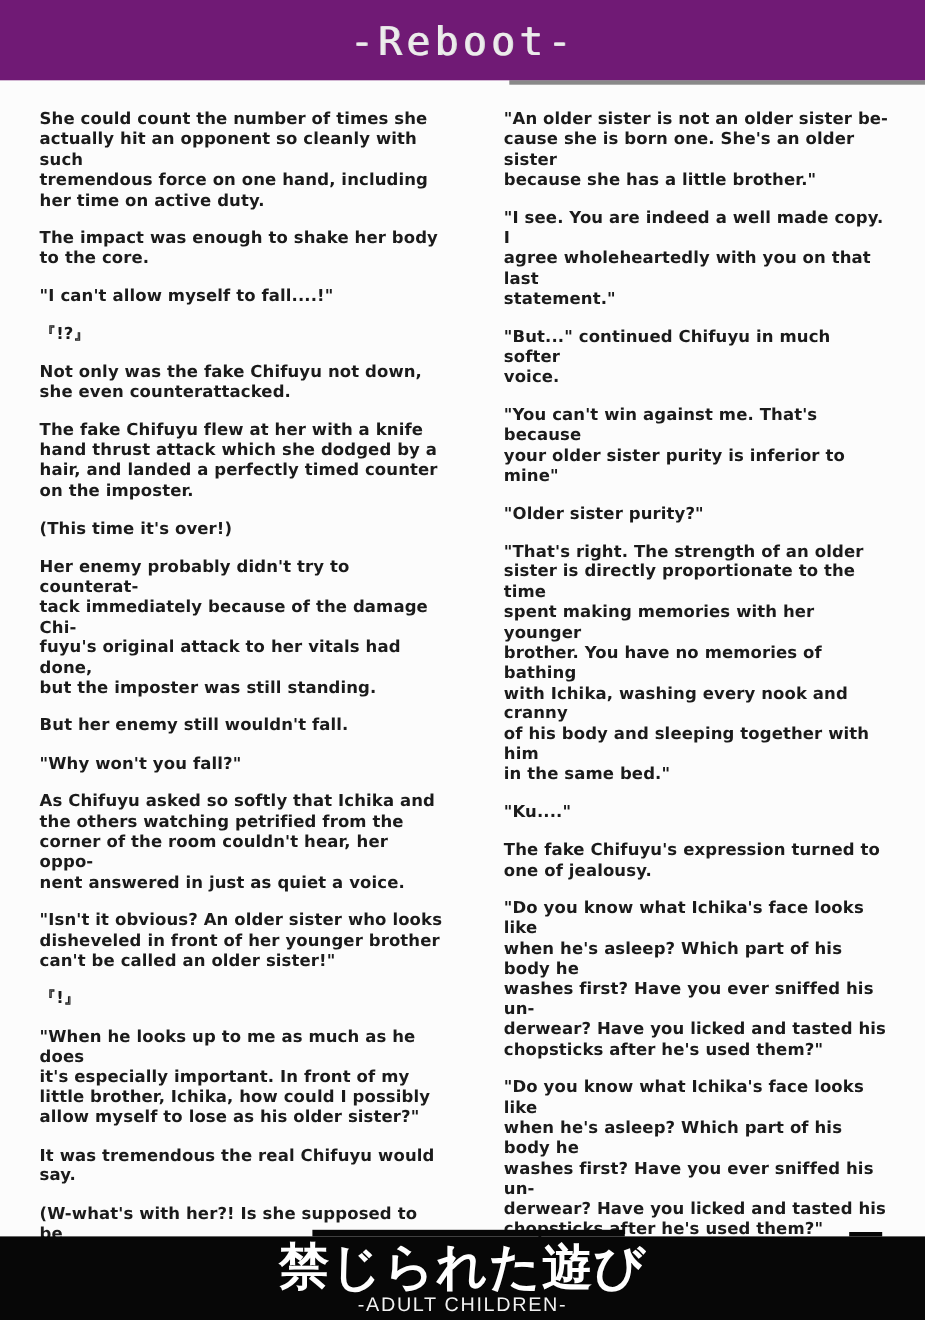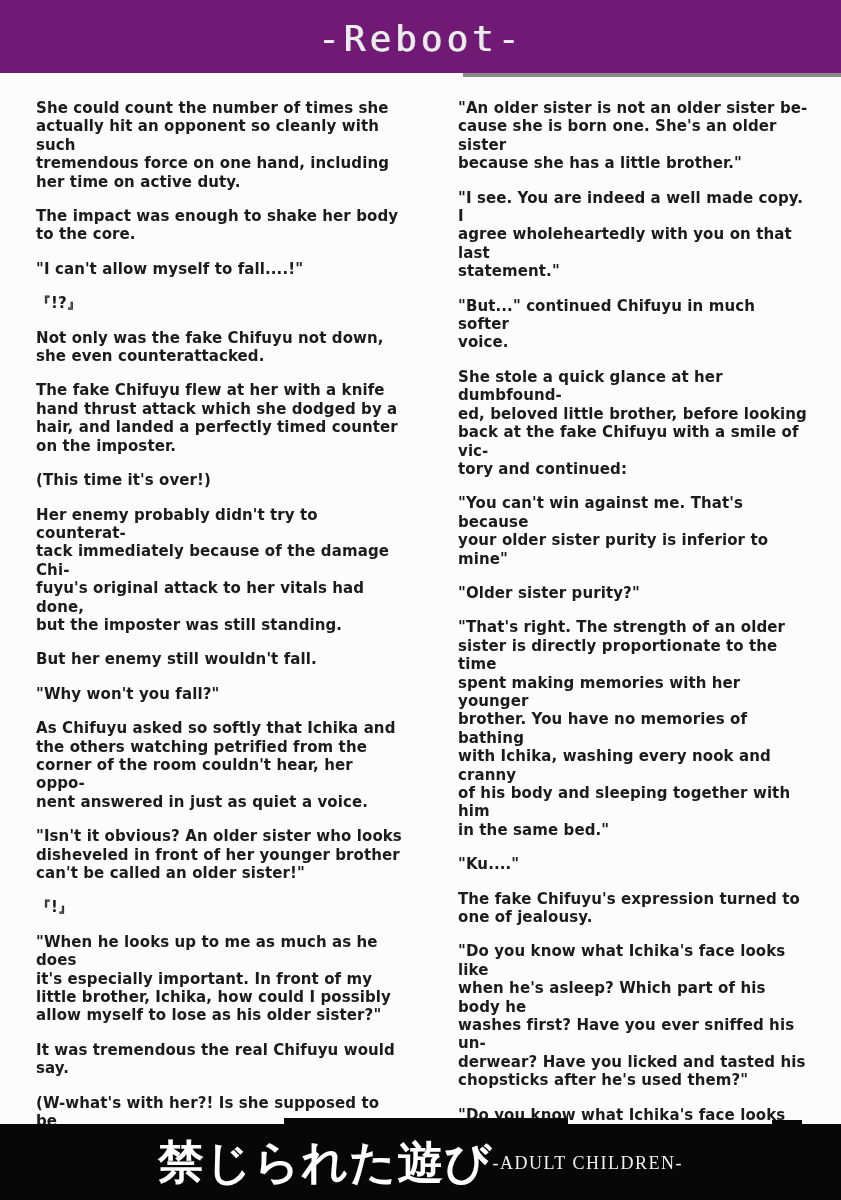--- a/index.html
+++ b/index.html
@@ -63,21 +63,21 @@
     white-space: pre-line;
   }
   
   .bottombar {
     position: absolute;
     left: 0; bottom: 0;
     width: 100%;
     height: 76px;
     background: #070707;
     display: flex;
-    flex-direction: row;
+    flex-direction: column;
     align-items: center;
     justify-content: center;
   }
   .bottombar::before { 
     content: "";
     position: absolute;
     top: -6px;
     left: 284px;
     width: 284px;
     height: 6px;
@@ -95,21 +95,21 @@
   .jp-title {
     color: #ffffff;
     font-family: "DejaVu Serif", "Liberation Serif", serif;
     font-weight: bold;
     font-size: 46px;
     line-height: 1;
     letter-spacing: 1px;
   }
   .en-subtitle {
     color: #f2f2f2;
-    font-family: Liberation Serif, serif;
+    font-family: Liberation Sans, sans-serif;
     font-size: 18px;
     letter-spacing: 1.5px;
     margin-top: 2px;
   }
 </style>
 </head>
 <body>
 
 <div class="page">
 
@@ -158,24 +158,20 @@
       </div>
     <div class="col">
         <p class="para">"An older sister is not an older sister be-
 cause she is born one. She's an older sister
 because she has a little brother."</p>
         <p class="para">"I see. You are indeed a well made copy. I
 agree wholeheartedly with you on that last
 statement."</p>
         <p class="para">"But..." continued Chifuyu in much softer
 voice.</p>
-        <p class="para">She stole a quick glance at her dumbfound-
-ed, beloved little brother, before looking
-back at the fake Chifuyu with a smile of vic-
-tory and continued:</p>
         <p class="para">"You can't win against me. That's because
 your older sister purity is inferior to mine"</p>
         <p class="para">"Older sister purity?"</p>
         <p class="para">"That's right. The strength of an older
 sister is directly proportionate to the time
 spent making memories with her younger
 brother. You have no memories of bathing
 with Ichika, washing every nook and cranny
 of his body and sleeping together with him
 in the same bed."</p>

